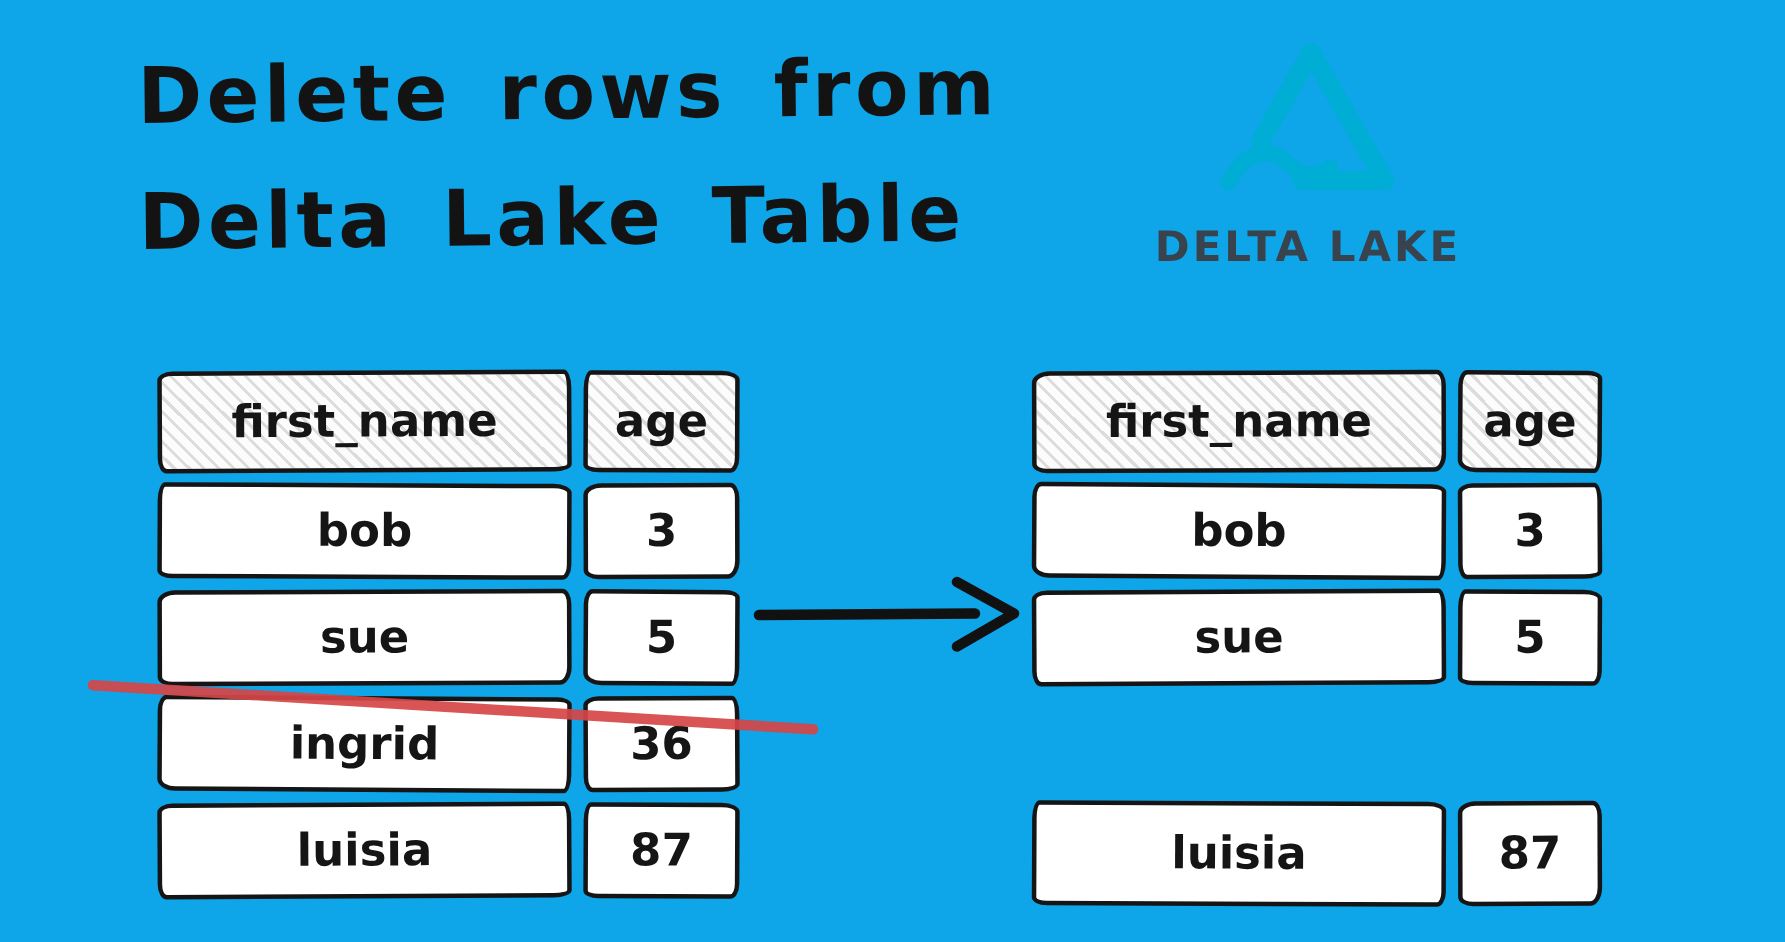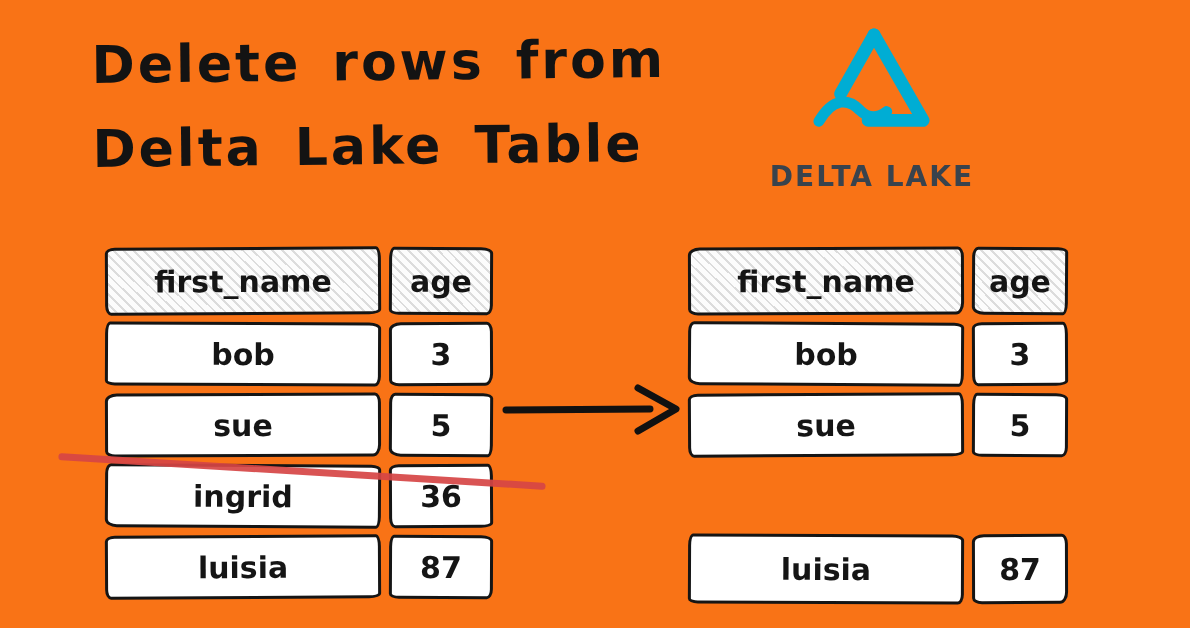--- a/index.html
+++ b/index.html
@@ -1,35 +1,35 @@
 <!DOCTYPE html>
 <html><head>
 <meta charset="utf-8">
 <style>
   * { margin:0; padding:0; box-sizing:border-box; }
   html,body { background:#ffffff; }
   body { font-family:"DejaVu Sans", sans-serif; color:#151515; }
 
   .canvas {
     position:relative; width:1190px; height:628px;
-    background:#f97316; overflow:hidden;
+    background:#0ea5e9; overflow:hidden;
   }
 
   
   .title {
     position:absolute; left:92px; top:20px;
     font-size:52px; font-weight:700; letter-spacing:3px; word-spacing:10px;
     line-height:1.62; color:#131313;
     transform:rotate(-0.6deg);
   }
 
   
   .logo {
     position:absolute; left:760px; top:24px; width:224px;
-    display:flex; flex-direction:column; align-items:center;gap:12px;
+    display:flex; flex-direction:column; align-items:center;
   }
   .logo-mark { display:block; }
   .logo-text {
     margin-top:8px; font-size:28px; font-weight:800;
     letter-spacing:2px; color:#39434D;
   }
 
   
   .tbl { position:absolute; display:flex; flex-direction:column; gap:7px;margin-top:22px; }
   .trow { display:flex; gap:8px; }

